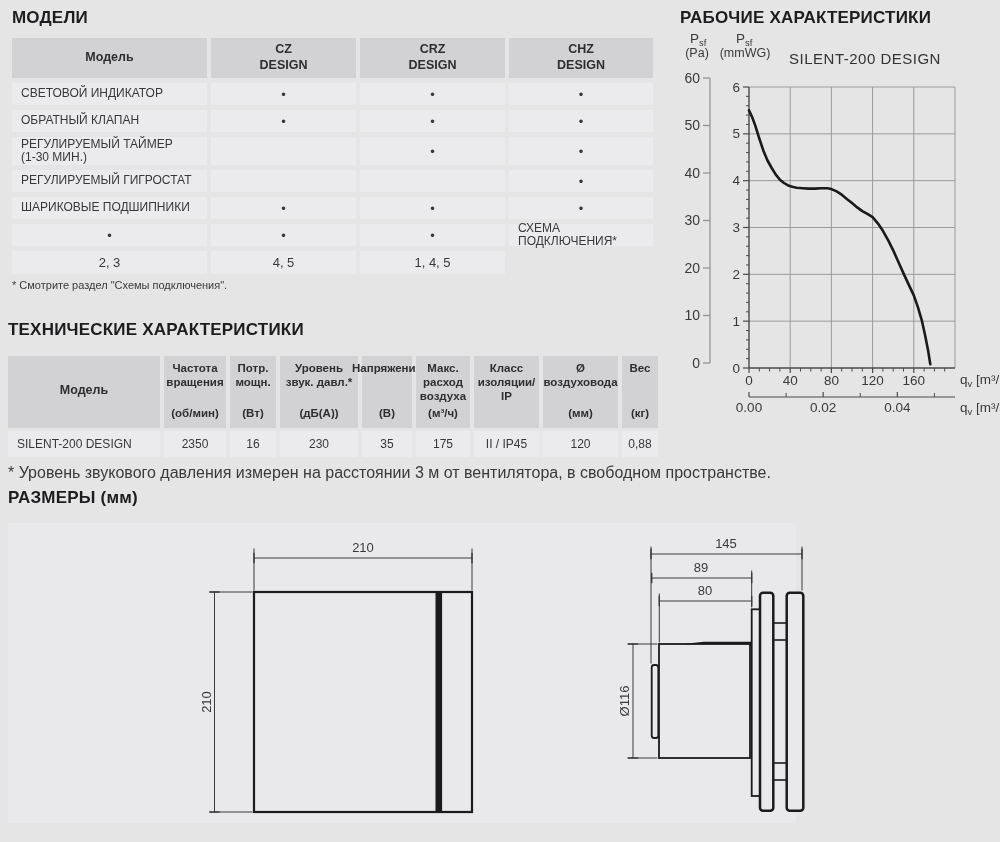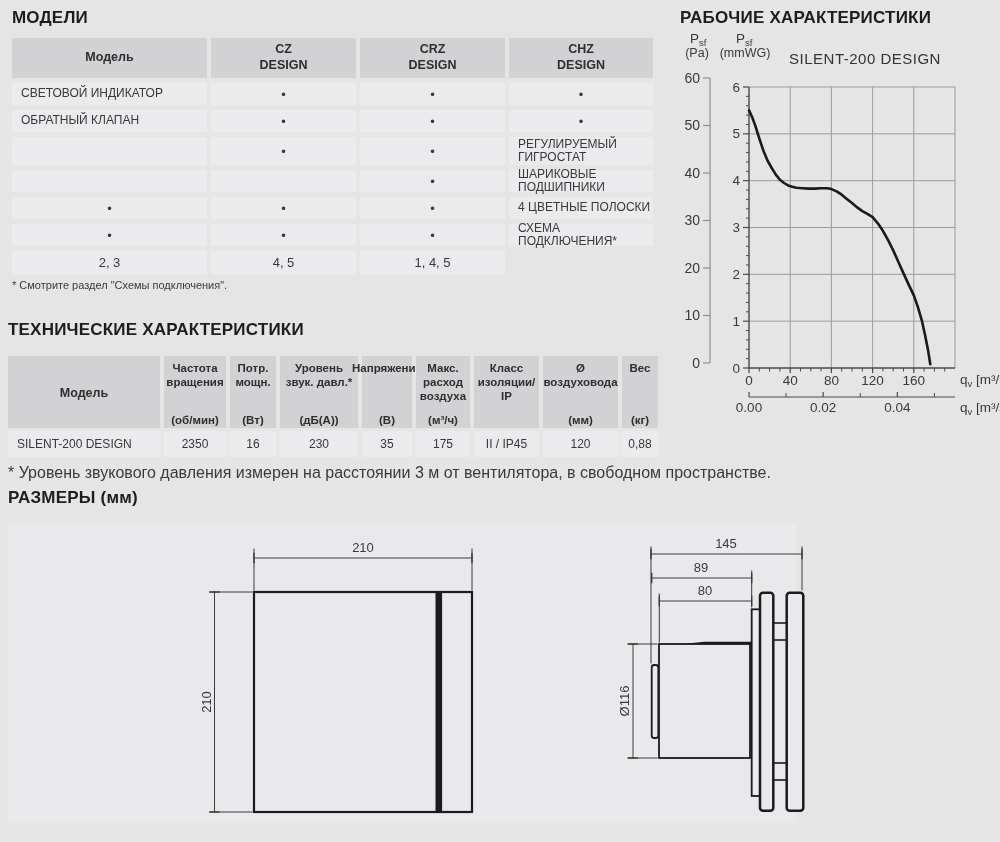--- a/index.html
+++ b/index.html
@@ -35,21 +35,21 @@
   .footnote2 { position:absolute; font-size:16px; color:#3a3a3c; white-space:nowrap; }
   
   .tech-table {
     position:absolute; left:8px; top:356px;
     display:grid; grid-template-columns:152px 62px 46px 78px 50px 54px 65px 75px 36px;
     grid-template-rows:72px 26px; gap:3px 4px;
   }
   .t-head {
     background:#d2d2d4; color:#2e2e30; font-weight:bold; font-size:11.5px;
     display:flex; flex-direction:column; justify-content:space-between; align-items:center;
-    text-align:center; line-height:1.22; padding:5px 2px 1px;
+    text-align:center; line-height:1.22; padding:5px 2px 8px;
     box-sizing:border-box;
   }
   .t-head.t-mid { justify-content:center; font-size:12.5px; }
   .t-cell {
     background:#ebebed; font-size:12px;
     display:flex; align-items:center; justify-content:center;
   }
   .t-cell.model { justify-content:flex-start; padding-left:9px; }
   
   .dim-panel { position:absolute; left:8px; top:523px; width:788px; height:300px; background:#e9e9eb; }
@@ -81,35 +81,36 @@
     <div class="m-label">СВЕТОВОЙ ИНДИКАТОР</div>
     <div class="m-cell">•</div>
     <div class="m-cell">•</div>
     <div class="m-cell">•</div>
 
     <div class="m-label">ОБРАТНЫЙ КЛАПАН</div>
     <div class="m-cell">•</div>
     <div class="m-cell">•</div>
     <div class="m-cell">•</div>
 
+    <div class="m-label">РЕГУЛИРУЕМЫЙ ТАЙМЕР
+(1-30 МИН.)</div>
     <div class="m-cell"></div>
     <div class="m-cell">•</div>
     <div class="m-cell">•</div>
 
     <div class="m-label">РЕГУЛИРУЕМЫЙ ГИГРОСТАТ</div>
     <div class="m-cell"></div>
     <div class="m-cell"></div>
     <div class="m-cell">•</div>
 
     <div class="m-label">ШАРИКОВЫЕ ПОДШИПНИКИ</div>
     <div class="m-cell">•</div>
     <div class="m-cell">•</div>
     <div class="m-cell">•</div>
 
-    <div class="m-label">4 ЦВЕТНЫЕ ПОЛОСКИ</div>
     <div class="m-cell">•</div>
     <div class="m-cell">•</div>
     <div class="m-cell">•</div>
 
     <div class="m-label">СХЕМА ПОДКЛЮЧЕНИЯ*</div>
     <div class="m-cell">2, 3</div>
     <div class="m-cell">4, 5</div>
     <div class="m-cell">1, 4, 5</div>
   </div>
 

